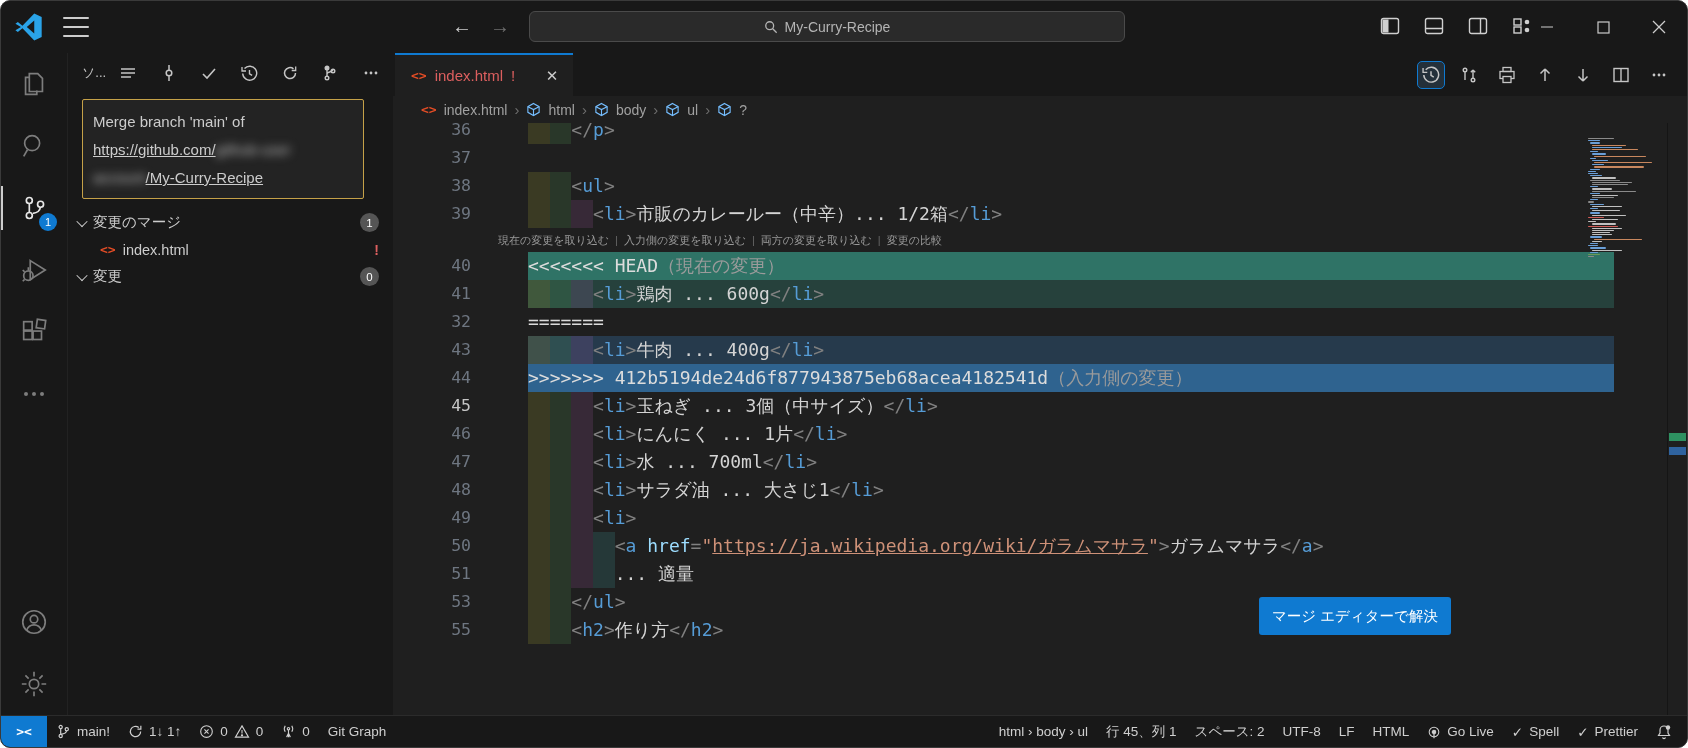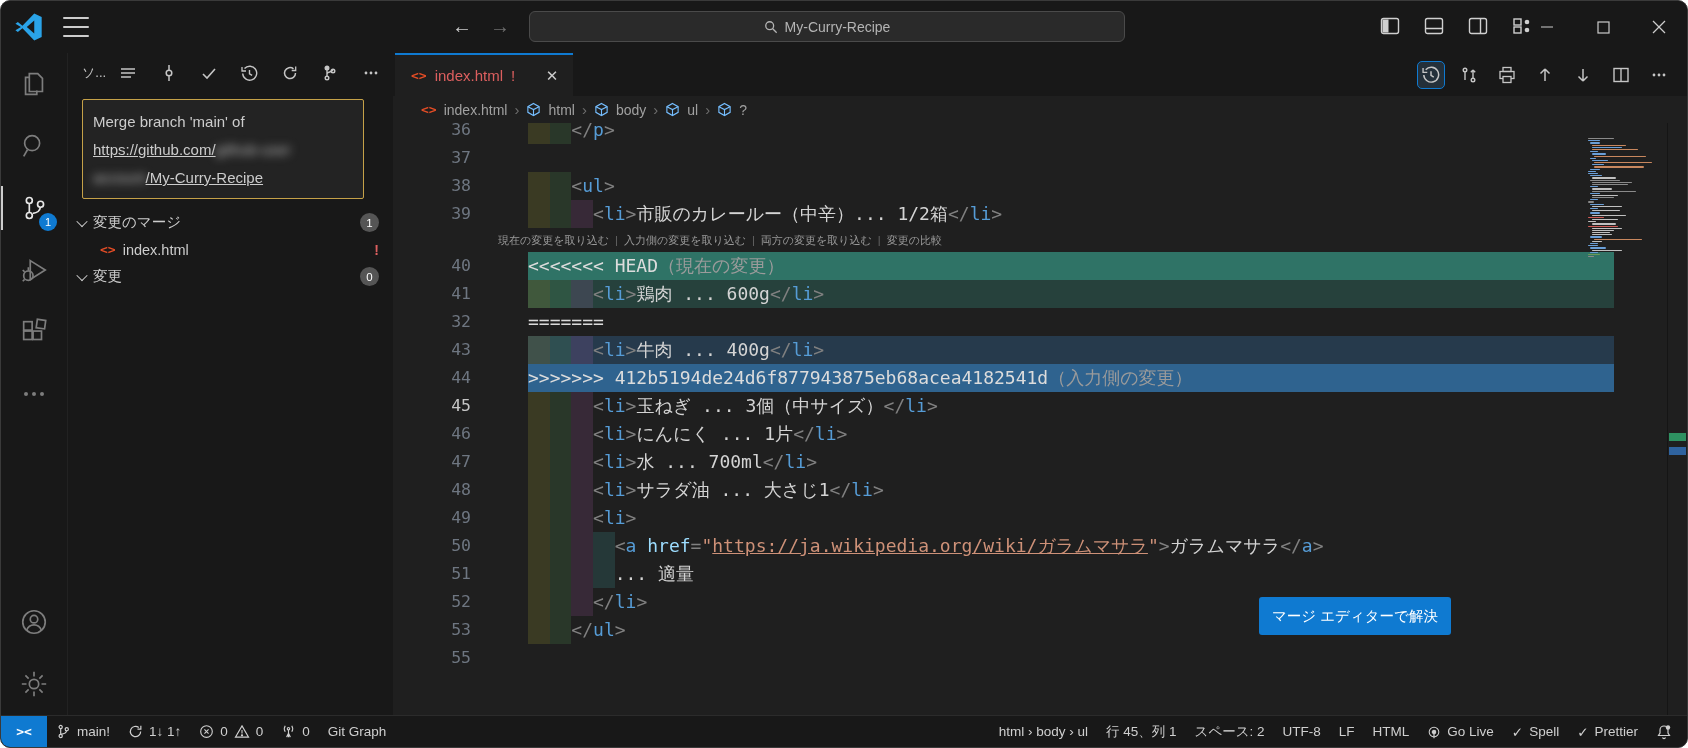--- a/index.html
+++ b/index.html
@@ -480,29 +480,26 @@
           </div>
           <div class="crow">
             <div class="ln">50</div>
             <div class="ct"><i class="ind ind0" style="left: 0ch;"></i><i class="ind ind1" style="left: 2ch;"></i><i class="ind ind2" style="left: 4ch;"></i><i class="ind ind3" style="left: 6ch;"></i><span class="sg-x">        </span><span class="sg-p">&lt;</span><span class="sg-t">a</span><span class="sg-x"> </span><span class="sg-a">href</span><span class="sg-p">=</span><span class="sg-s">"</span><span class="sg-u">https://ja.wikipedia.org/wiki/ガラムマサラ</span><span class="sg-s">"</span><span class="sg-p">&gt;</span><span class="sg-x">ガラムマサラ</span><span class="sg-p">&lt;/</span><span class="sg-t">a</span><span class="sg-p">&gt;</span></div>
           </div>
           <div class="crow">
             <div class="ln">51</div>
             <div class="ct"><i class="ind ind0" style="left: 0ch;"></i><i class="ind ind1" style="left: 2ch;"></i><i class="ind ind2" style="left: 4ch;"></i><i class="ind ind3" style="left: 6ch;"></i><span class="sg-x">        ... 適量</span></div>
           </div>
           <div class="crow">
-            <div class="ln">52</div>
-            <div class="ct"><i class="ind ind0" style="left: 0ch;"></i><i class="ind ind1" style="left: 2ch;"></i><i class="ind ind2" style="left: 4ch;"></i><span class="sg-x">      </span><span class="sg-p">&lt;/</span><span class="sg-t">li</span><span class="sg-p">&gt;</span></div>
-          </div>
-          <div class="crow">
             <div class="ln">53</div>
             <div class="ct"><i class="ind ind0" style="left: 0ch;"></i><i class="ind ind1" style="left: 2ch;"></i><span class="sg-x">    </span><span class="sg-p">&lt;/</span><span class="sg-t">ul</span><span class="sg-p">&gt;</span></div>
           </div>
           <div class="crow">
             <div class="ln">55</div>
+            <div class="ct"><i class="ind ind0" style="left: 0ch;"></i><i class="ind ind1" style="left: 2ch;"></i><span class="sg-x">    </span><span class="sg-p">&lt;</span><span class="sg-t">h2</span><span class="sg-p">&gt;</span><span class="sg-x">作り方</span><span class="sg-p">&lt;/</span><span class="sg-t">h2</span><span class="sg-p">&gt;</span></div>
           </div>
         </div>
       <div class="minimap" id="minimap">
           <div class="mm-row" style="margin-left: 0px; width: 26px; background: rgb(138, 138, 138);"></div>
           <div class="mm-row" style="margin-left: 0px; width: 12px; background: rgb(106, 159, 216);"></div>
           <div class="mm-row" style="margin-left: 2px; width: 10px; background: rgb(106, 159, 216);"></div>
           <div class="mm-row" style="margin-left: 4px; width: 34px; background: rgb(200, 135, 94);"></div>
           <div class="mm-row" style="margin-left: 4px; width: 30px; background: rgb(106, 159, 216);"></div>
           <div class="mm-row" style="margin-left: 4px; width: 46px; background: rgb(200, 135, 94);"></div>
           <div class="mm-row" style="margin-left: 2px; width: 8px; background: rgb(106, 159, 216);"></div>

